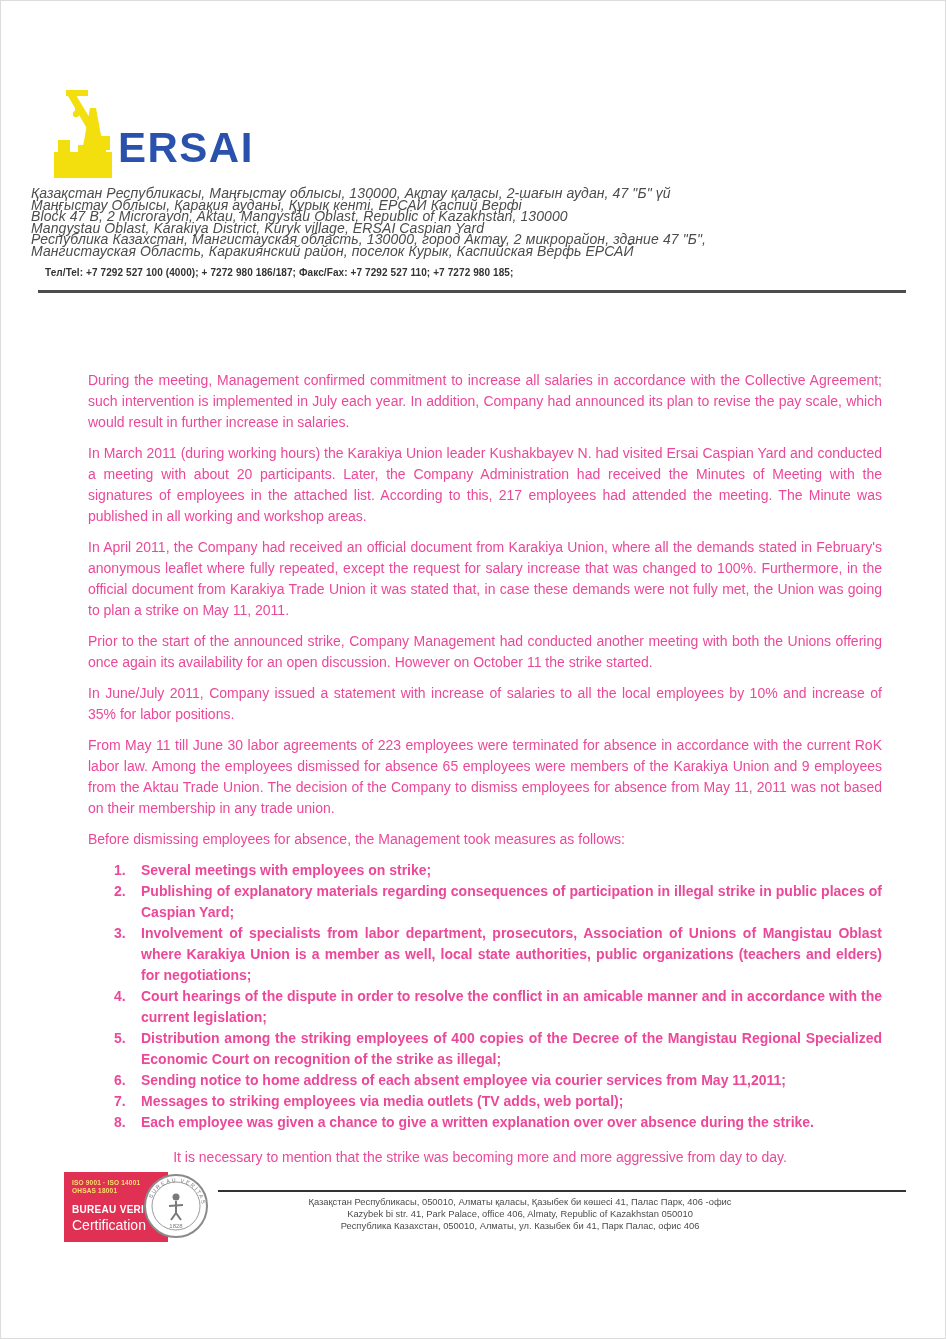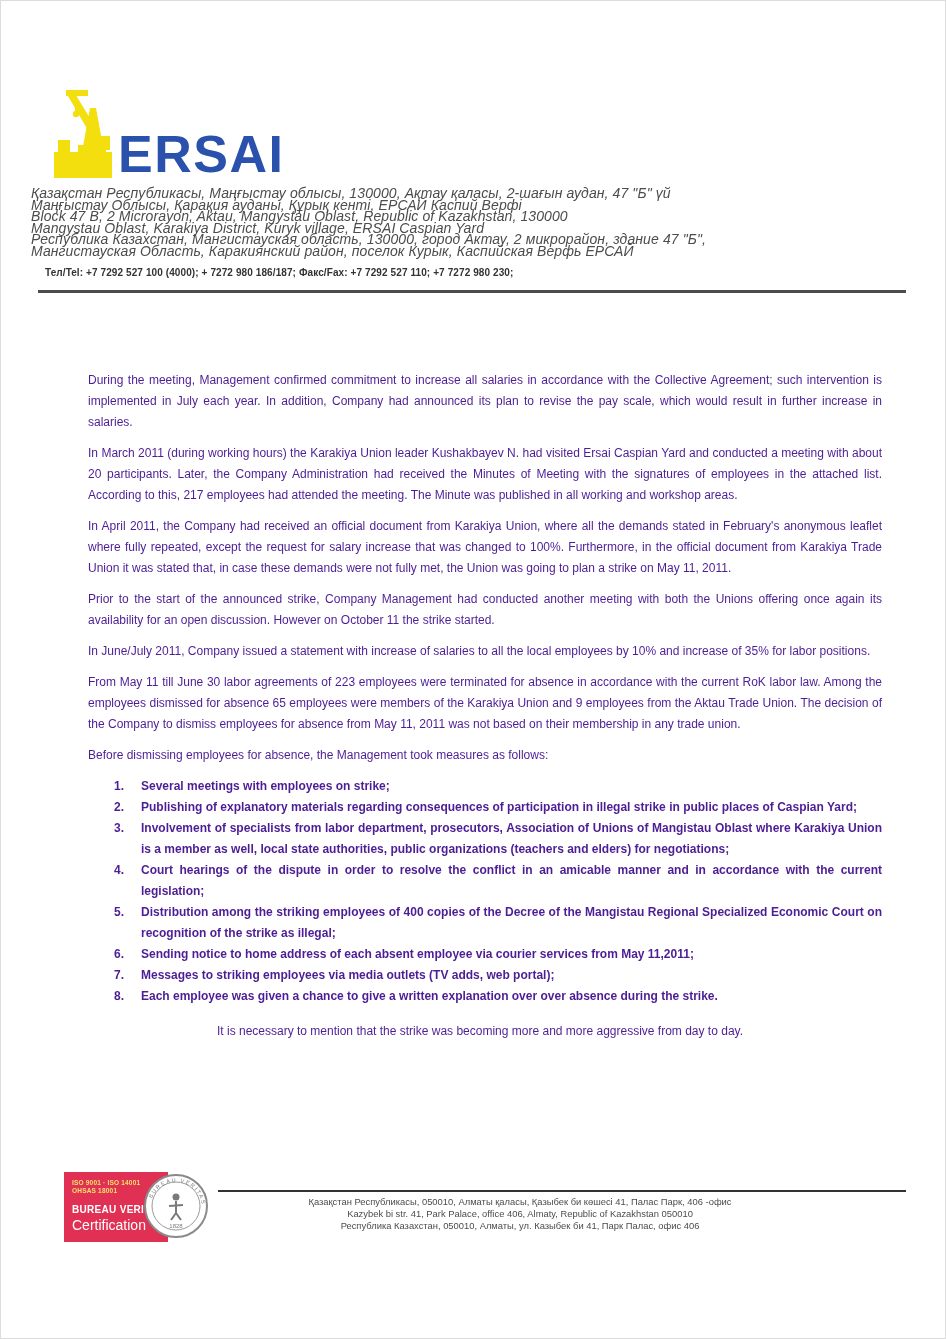--- a/index.html
+++ b/index.html
@@ -12,21 +12,21 @@
     font-family:"Liberation Sans", sans-serif;
     color:#3d3d3d;
     overflow:hidden;
   }
 
   
   .logo { position:absolute; left:52px; top:74px; width:230px; height:112px; }
   .logo svg { position:absolute; left:0; top:8px; }
   .logo-text {
     position:absolute; left:66px; top:50px;
-    font-size:52px; font-weight:700; letter-spacing:1.5px;
+    font-size:42px; font-weight:700; letter-spacing:1.5px;
     color:#2a52ad;
   }
 
   .address-block {
     position:absolute; left:31px; top:188px;
     font-size:14px; line-height:11.5px; color:#4c4c4c;
     letter-spacing:.1px;
     font-style:italic;
   }
   .phone-line {
@@ -35,22 +35,22 @@
     letter-spacing:.1px;
   }
   .header-rule {
     position:absolute; left:38px; top:290px;
     width:868px; height:3px; background:#4c4c4c;
   }
 
   
   .body-text {
     position:absolute; left:88px; top:370px; width:794px;
-    font-size:12px; line-height:21px; text-align:justify;
-    color:#4c1d95;
+    font-size:14px; line-height:21px; text-align:justify;
+    color:#ec4899;
   }
   .body-text p { margin:0 0 10px 0; }
   .measures-list {
     list-style:none; counter-reset: item;
     margin:0; padding:0;
   }
   .measures-list li {
     position:relative; margin-left:53px; counter-increment:item;
     text-align:justify;
     font-weight:bold;
@@ -118,21 +118,21 @@
 
       <div class="addr-line">Block 47 B, 2 Microrayon, Aktau, Mangystau Oblast, Republic of Kazakhstan, 130000</div>
 
       <div class="addr-line">Mangystau Oblast, Karakiya District, Kuryk village, ERSAI Caspian Yard</div>
 
       <div class="addr-line">Республика Казахстан, Мангистауская область, 130000, город Актау, 2 микрорайон, здание 47 "Б",</div>
 
       <div class="addr-line">Мангистауская Область, Каракиянский район, поселок Курык, Каспийская Верфь ЕРСАЙ</div>
     </div>
 
-  <div class="phone-line">Тел/Tel: +7 7292 527 100 (4000); + 7272 980 186/187; Факс/Fax: +7 7292 527 110; +7 7272 980 230;</div>
+  <div class="phone-line">Тел/Tel: +7 7292 527 100 (4000); + 7272 980 186/187; Факс/Fax: +7 7292 527 110; +7 7272 980 185;</div>
   <div class="header-rule"></div>
 
   <div class="body-text">
     <div>
 
         <p>During the meeting, Management confirmed commitment to increase all salaries in accordance with the Collective Agreement; such intervention is implemented in July each year.  In addition, Company had announced its plan to revise the pay scale, which would result in further increase in salaries.</p>
 
         <p>In March 2011 (during working hours) the Karakiya Union leader Kushakbayev N. had visited Ersai Caspian Yard and conducted a meeting with about 20 participants. Later, the Company Administration had received the Minutes of Meeting with the signatures of employees in the attached list. According to this, 217 employees had attended the meeting. The Minute was published in all working and workshop areas.</p>
 
         <p>In April 2011, the Company had received an official document from Karakiya Union, where all the demands stated in February's anonymous leaflet where fully repeated, except the request for salary increase that was changed to 100%. Furthermore, in the official document from Karakiya Trade Union it was stated that, in case these demands were not fully met, the Union was going to plan a strike on May 11, 2011.</p>

